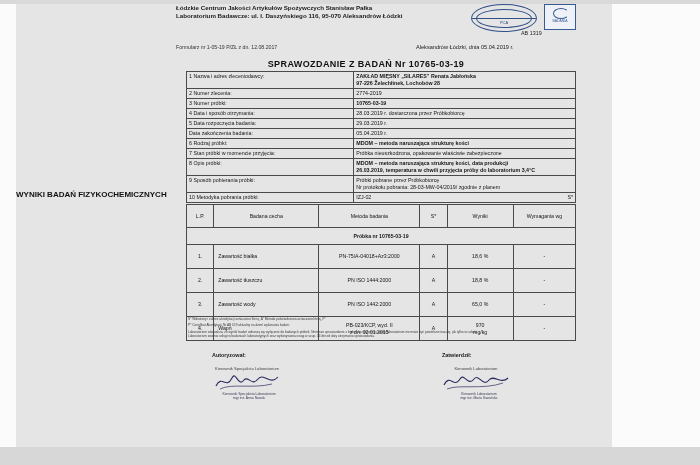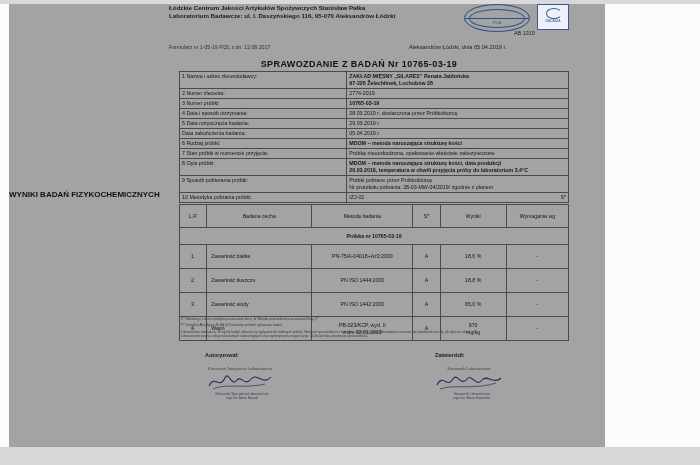--- a/index.html
+++ b/index.html
@@ -27,23 +27,23 @@
     background: #d9d9d9;
   }
   .band-bottom {
     position: absolute;
     left: 0; bottom: 0;
     width: 700px; height: 18px;
     background: #d7d7d7;
   }
   .sheet {
     position: absolute;
-    left: 9px; top: 4px;
+    left: 16px; top: 4px;
     width: 596px; height: 443px;
-    background: #a3a3a3;
+    background: #e5e5e5;
   }
 
   
   .hdr {
     position: absolute;
     left: 160px; top: 0px;
     width: 400px;
     font-size: 6.2px;
     line-height: 8.4px;
     color: #1b1b1b;

